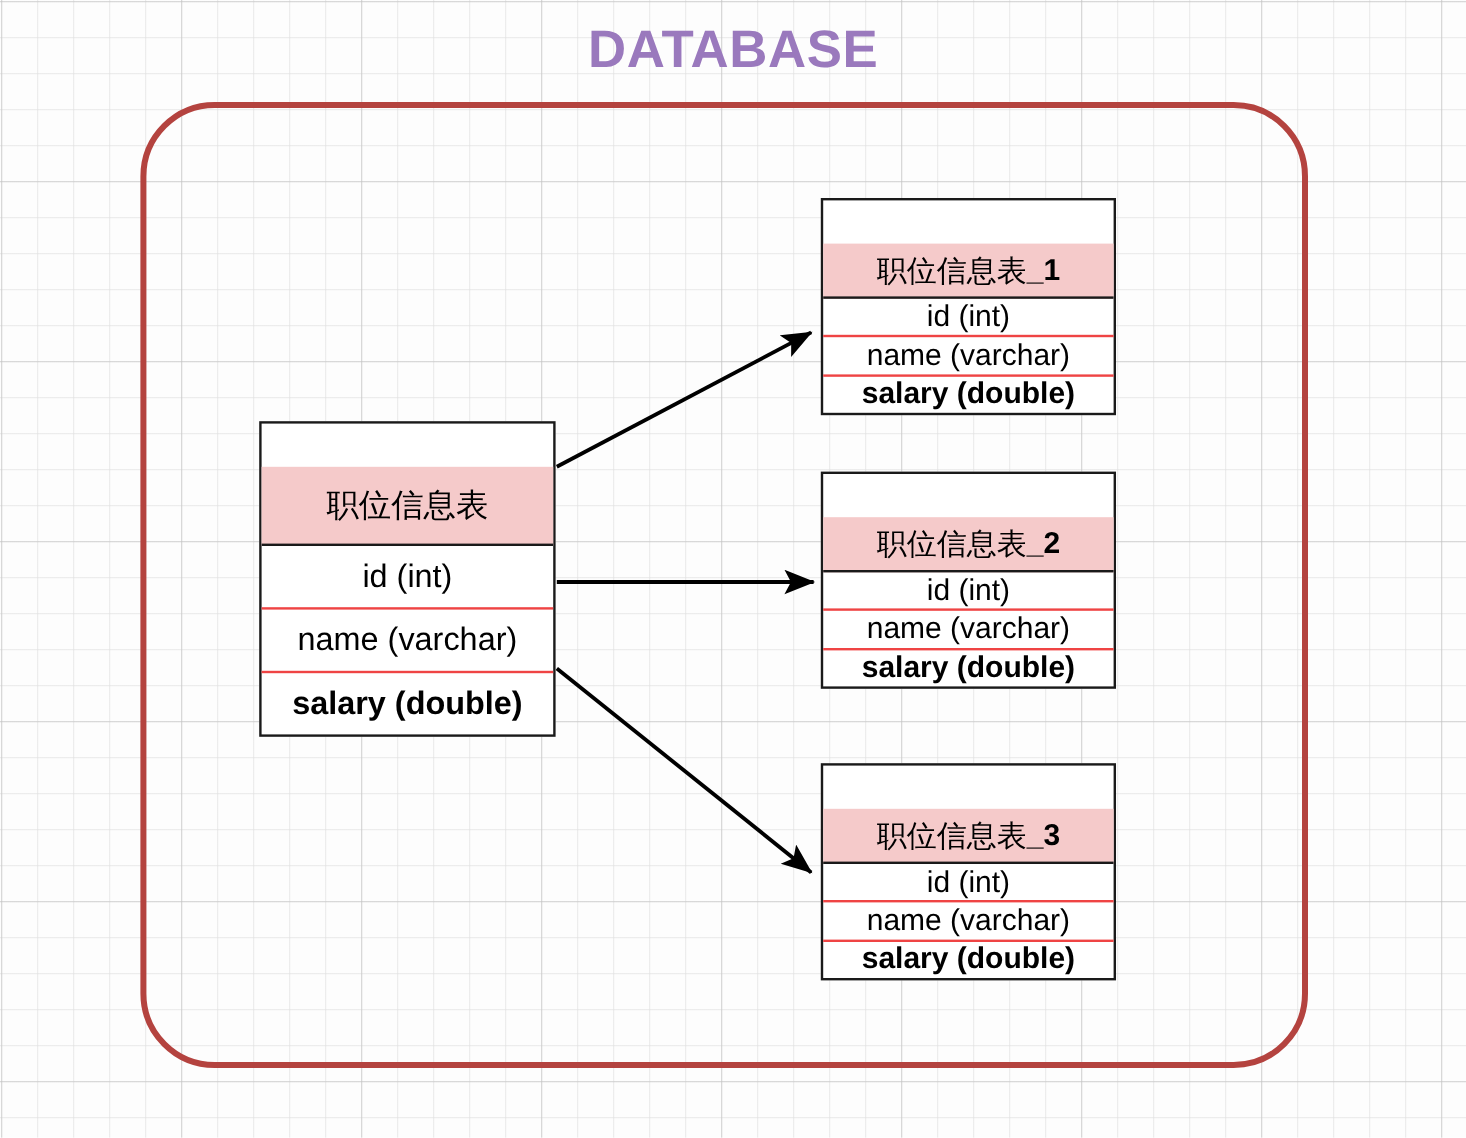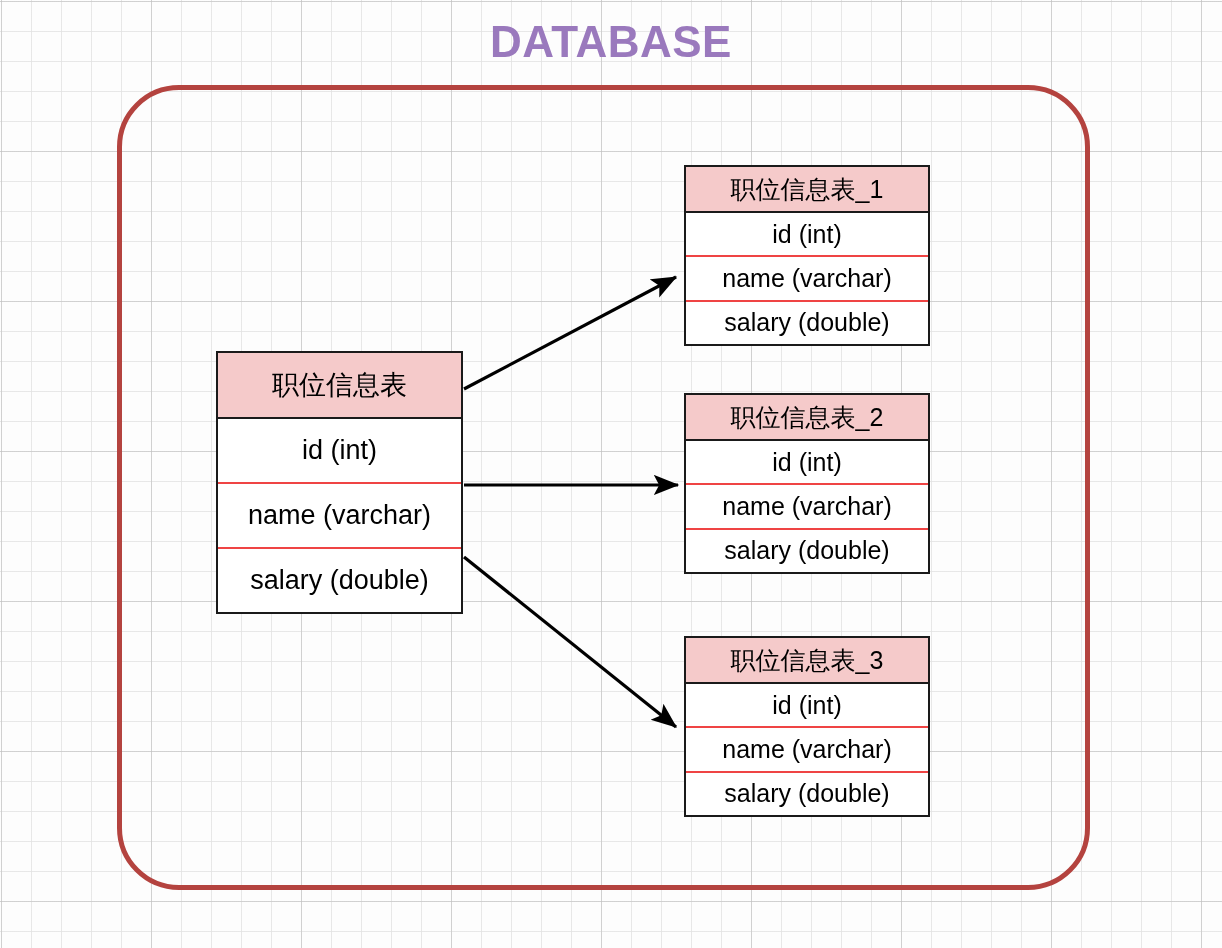--- a/index.html
+++ b/index.html
@@ -73,38 +73,40 @@
   .table-header {
     box-sizing: border-box;
     background: #f5caca;
     border-bottom: 2px solid #1a1a1a;
     display: flex;
     align-items: center;
     justify-content: center;
     color: #000000;
     font-family: "Liberation Serif", "DejaVu Serif", serif;
     white-space: nowrap;
+    margin-top: 36px;
   }
   .table-header .suffix {
     font-family: "Liberation Sans", sans-serif;
-    font-weight: normal;
+    font-weight: bold;
   }
   .table-row {
     box-sizing: border-box;
     flex: 1 1 0;
     border-bottom: 2px solid #ef4444;
     display: flex;
     align-items: center;
     justify-content: center;
     color: #000000;
     font-family: "Liberation Sans", sans-serif;
     white-space: nowrap;
   }
   .table-row:last-child {
     border-bottom: none;
+    font-weight: bold;
   }
 
   
   #table-main {
     left: 216px;
     top: 351px;
     width: 247px;
     height: 263px;
   }
   #table-main .table-header {

